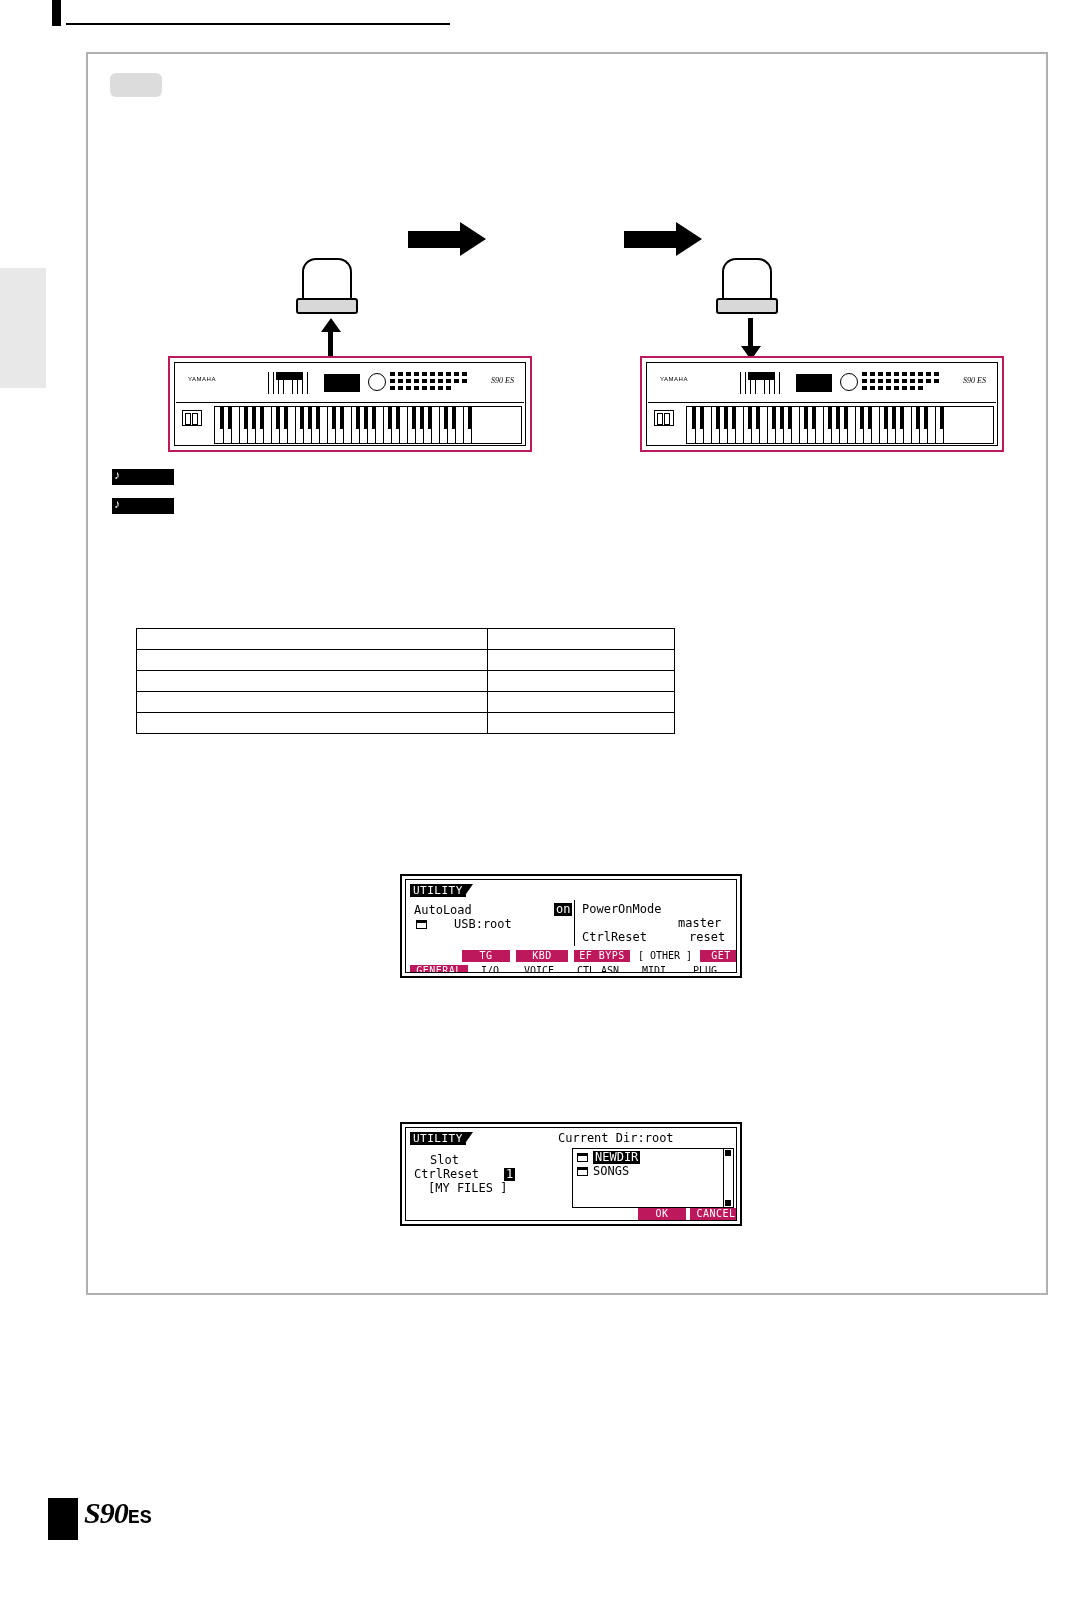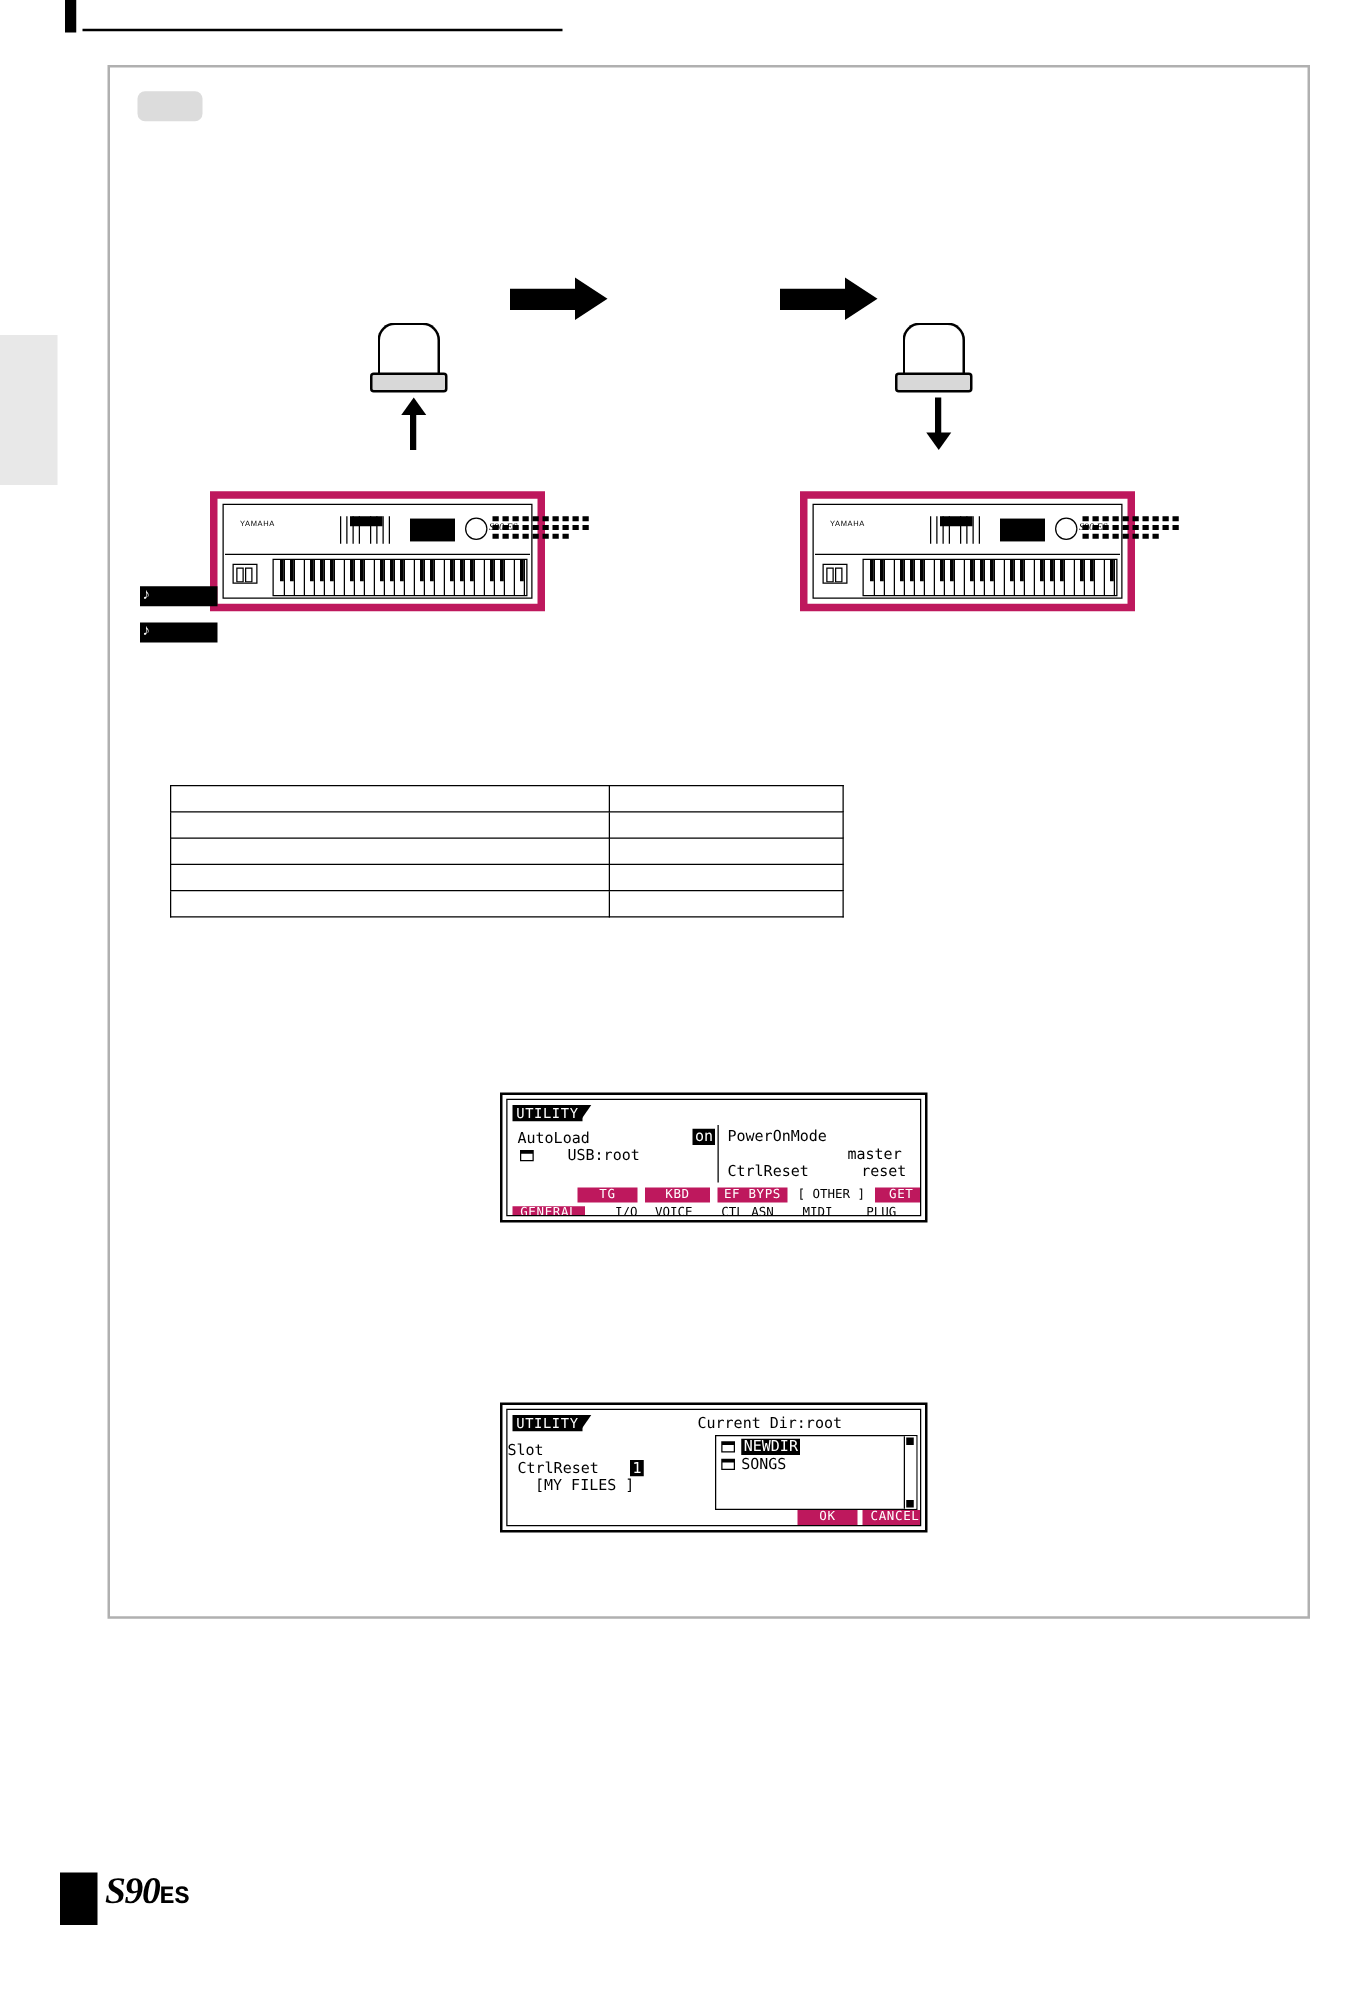--- a/index.html
+++ b/index.html
@@ -157,26 +157,25 @@
   .v-arrow.up { left: 321px; top: 318px; height: 42px; }
   .v-arrow.up .shaft { top: 12px; height: 30px; }
   .v-arrow.up .head { top: 0; border-bottom: 14px solid #000000; }
   .v-arrow.down { left: 741px; top: 318px; height: 42px; }
   .v-arrow.down .shaft { top: 0; height: 30px; }
   .v-arrow.down .head { bottom: 0; border-top: 14px solid #000000; }
 
   
   .synth {
     position: absolute;
-    width: 268px;
+    width: 364px;
     height: 96px;
-    border: 6px solid #be185d;
+    border: 2px solid #be185d;
     box-sizing: border-box;
     background: #ffffff;
-    margin-top: 37px;
   }
   .synth-1 { left: 168px; top: 356px; }
   .synth-2 { left: 640px; top: 356px; }
   .synth .inner {
     position: absolute;
     left: 4px; top: 4px; right: 4px; bottom: 4px;
     border: 1px solid #000000;
   }
   .synth .panel {
     position: absolute;
@@ -782,40 +781,40 @@
     <div class="softkey-row" style="top:70px;">
       <div class="softkey" style="left:52px;  width:48px;">TG</div>
       <div class="softkey" style="left:106px; width:52px;">KBD</div>
       <div class="softkey" style="left:164px; width:56px;">EF BYPS</div>
       <div class="softkey-outline" style="left:224px; width:62px;">[ OTHER ]</div>
       <div class="softkey" style="left:290px; width:42px;">GET</div>
     </div>
 
     <div class="softkey-row" style="top:85px;">
       <div class="softkey" style="left:0px;   width:58px;">GENERAL</div>
-      <div class="softkey-outline" style="left:60px;  width:40px;text-align:right;">I/O</div>
+      <div class="softkey-outline" style="left:60px;  width:40px;">I/O</div>
       <div class="softkey-outline" style="left:102px; width:54px;">VOICE</div>
       <div class="softkey-outline" style="left:158px; width:60px;">CTL ASN</div>
       <div class="softkey-outline" style="left:220px; width:48px;">MIDI</div>
       <div class="softkey-outline" style="left:270px; width:50px;">PLUG</div>
     </div>
     <div style="position:absolute; left:4px; top:84px; right:4px; height:15px; border-bottom:1px solid #000;"></div>
 
   </div>
 </div>
 
 <div class="lcd-shot lcd-2">
   <div class="lcd-inner">
 
     <div class="tag-utility">UTILITY</div>
     <div class="tag-corner" style="left:58px;"></div>
 
     <div class="lcd-text" style="left:152px; top:4px;">Current Dir:root</div>
 
-    <div class="lcd-text" style="left:0; top:26px;text-align:right;">Slot</div>
+    <div class="lcd-text" style="left:24px; top:26px;text-align:right;">Slot</div>
     <div class="lcd-text" style="left:8px; top:40px;">CtrlReset</div>
     <div class="lcd-text inv" style="left:98px; top:40px;">1</div>
     <div class="lcd-text" style="left:22px; top:54px;">[MY FILES   ]</div>
 
     <div class="list-pane" style="left:166px; top:20px; width:162px; height:60px;">
       <span class="folder-icon" style="position:absolute; left:4px; top:4px;"></span>
       <div class="lcd-text inv" style="left:20px; top:2px;">NEWDIR</div>
       <span class="folder-icon" style="position:absolute; left:4px; top:18px;"></span>
       <div class="lcd-text" style="left:20px; top:16px;">SONGS</div>
 

